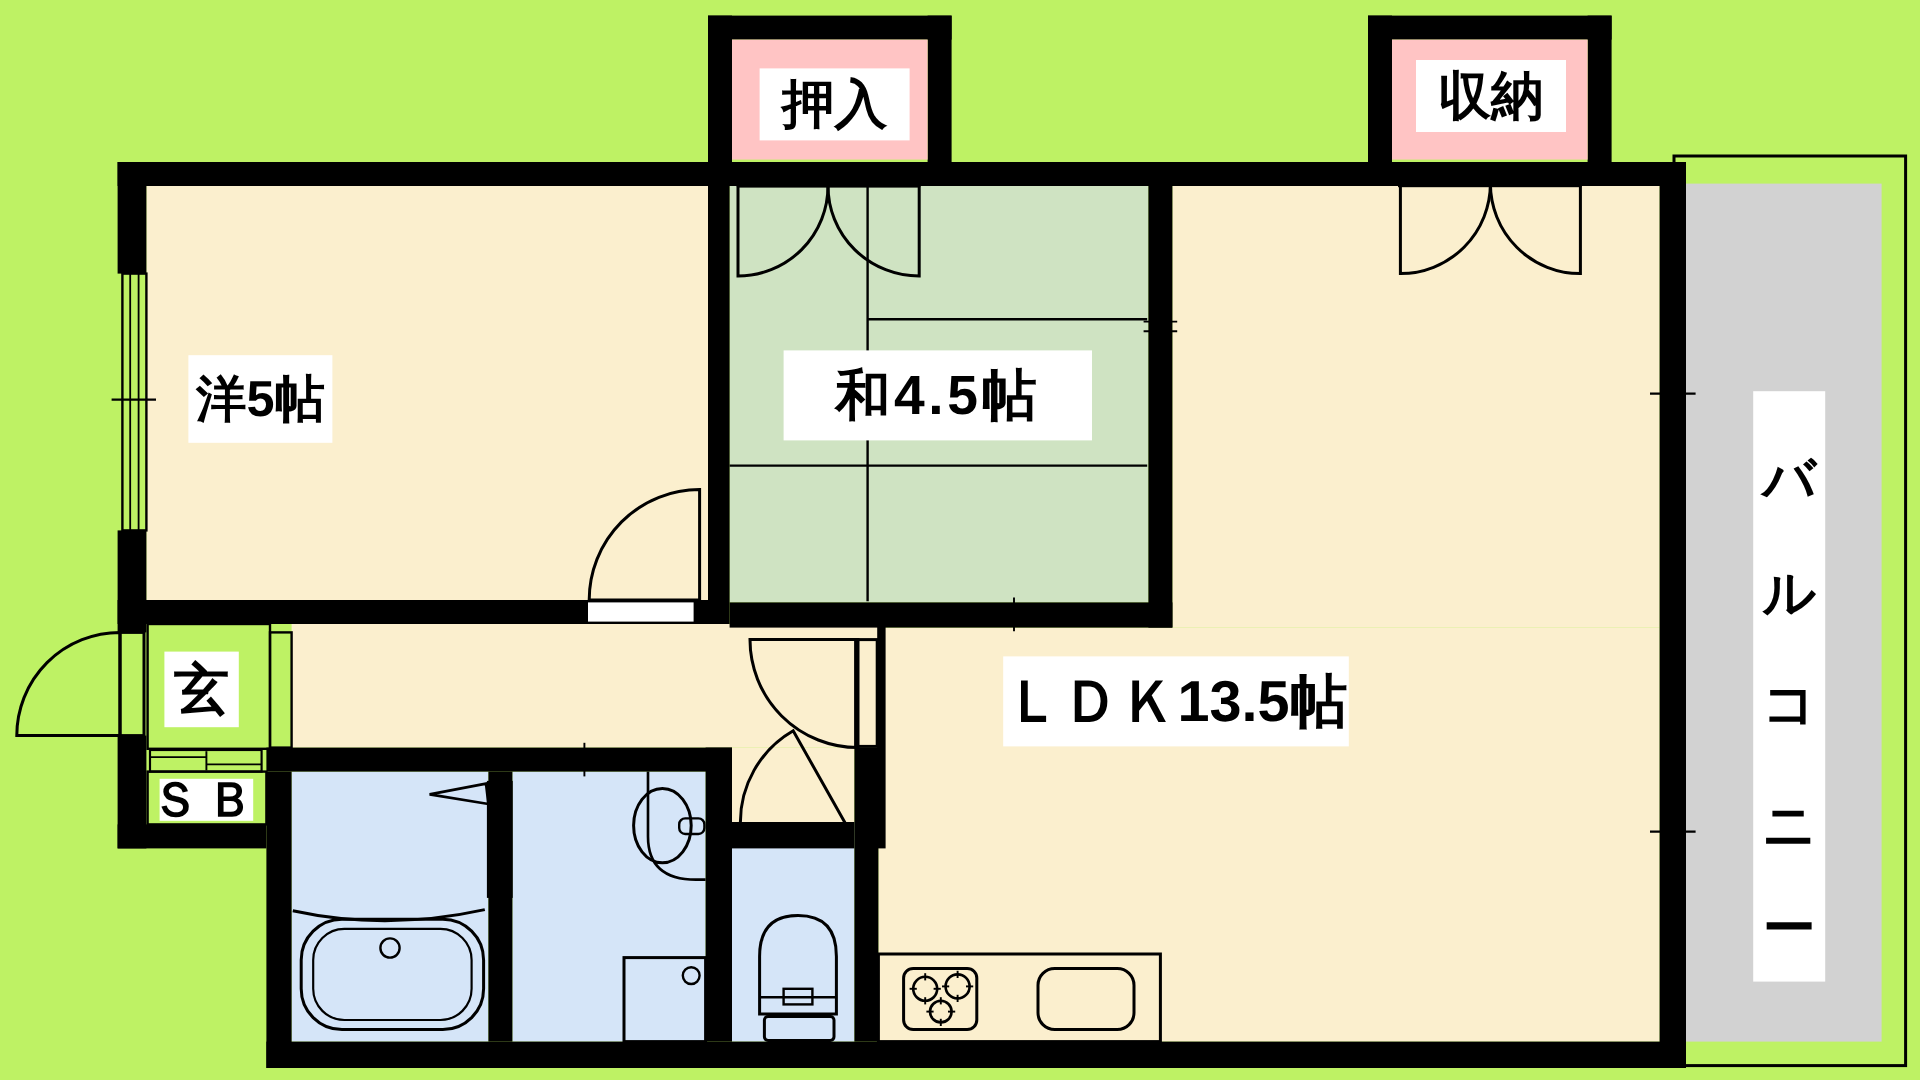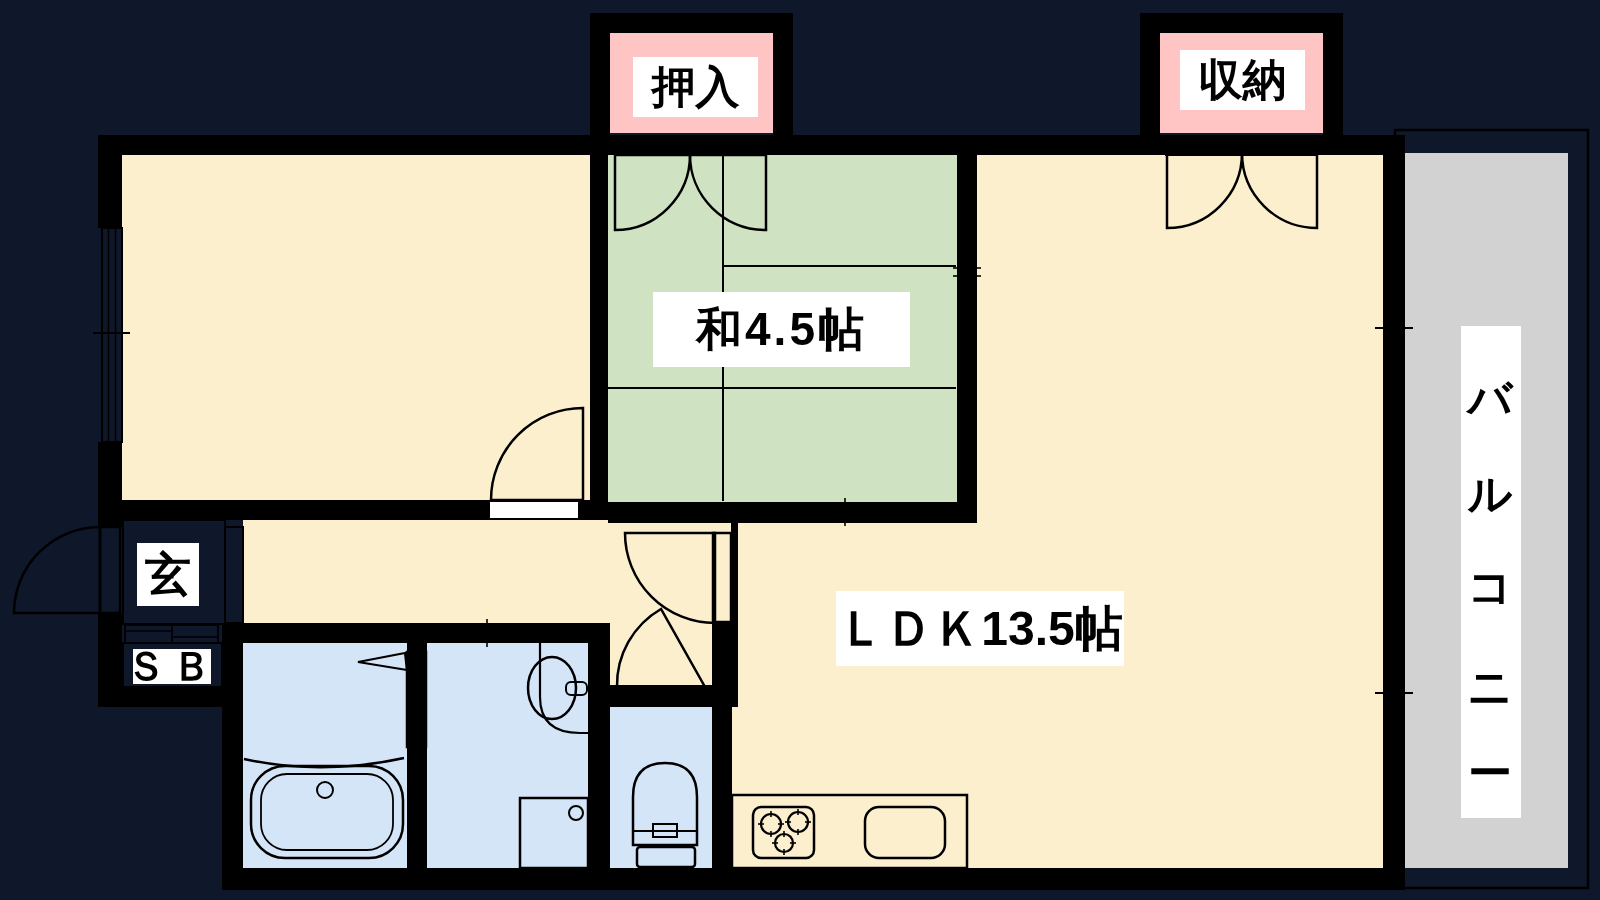--- a/index.html
+++ b/index.html
@@ -1,18 +1,18 @@
 <!DOCTYPE html>
 <html><head>
 <meta charset="utf-8">
 <title>Floor Plan</title>
 <style>
   html,body{margin:0;padding:0;background:#ffffff;}
   body{font-family:"Liberation Sans", sans-serif;}
-  #stage{position:relative;width:1600px;height:900px;background:#0f172a;overflow:hidden;}
+  #stage{position:relative;width:1600px;height:900px;background:#bef264;overflow:hidden;}
   #plan-svg{position:absolute;left:0;top:0;}
   .label{
     position:absolute;display:flex;align-items:center;justify-content:center;
     background:#ffffff;color:#000;font-weight:700;white-space:nowrap;
     font-family:"Liberation Sans", sans-serif;
   }
   .label.v{
     writing-mode:vertical-rl;text-orientation:mixed;justify-content:center;
   }
   
@@ -236,24 +236,25 @@
     <rect class="f-pink" x="1160" y="33" width="163" height="100"></rect>
     <rect class="f-gen ln" style="stroke-width:2" x="123" y="520" width="102" height="104"></rect>
     <rect class="f-pink ln" style="stroke-width:2" x="123" y="643" width="99" height="44"></rect>
   </g>
 </svg>
 
   <div class="label" style="left:633px;top:57px;width:125px;height:60px;font-size:44px;">押入</div>
 
   <div class="label" style="left:1180px;top:50px;width:125px;height:60px;font-size:44px;text-align:center;">収納</div>
 
+  <div class="label" style="left:157px;top:296px;width:120px;height:73px;font-size:42px;">洋5帖</div>
 
   <div class="label" style="left:653px;top:292px;width:257px;height:75px;font-size:46px;letter-spacing:3px;">和4.5帖</div>
 
-  <div class="label" style="left:836px;top:547px;width:288px;height:75px;font-size:48px;margin-top:44px;">ＬＤＫ13.5帖</div>
+  <div class="label" style="left:836px;top:547px;width:288px;height:75px;font-size:48px;">ＬＤＫ13.5帖</div>
 
   <div class="label" style="left:137px;top:543px;width:62px;height:63px;font-size:46px;">玄</div>
 
   <div class="label" style="left:133px;top:649px;width:78px;height:35px;font-size:40px;letter-spacing:6px;">ＳＢ</div>
 
   <div class="label v" style="left:1461px;top:326px;width:60px;height:492px;font-size:44px;letter-spacing:50px;padding-top:4px;box-sizing:border-box;">バルコニー</div>
 
 </div>
 
 </body></html>

